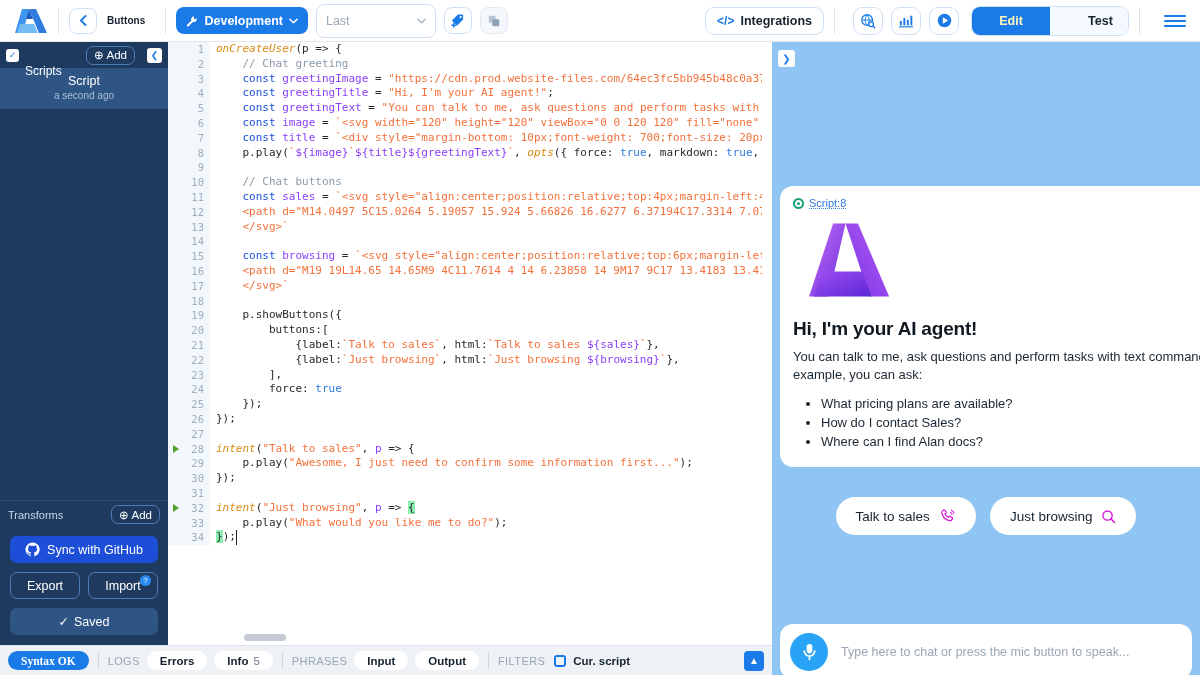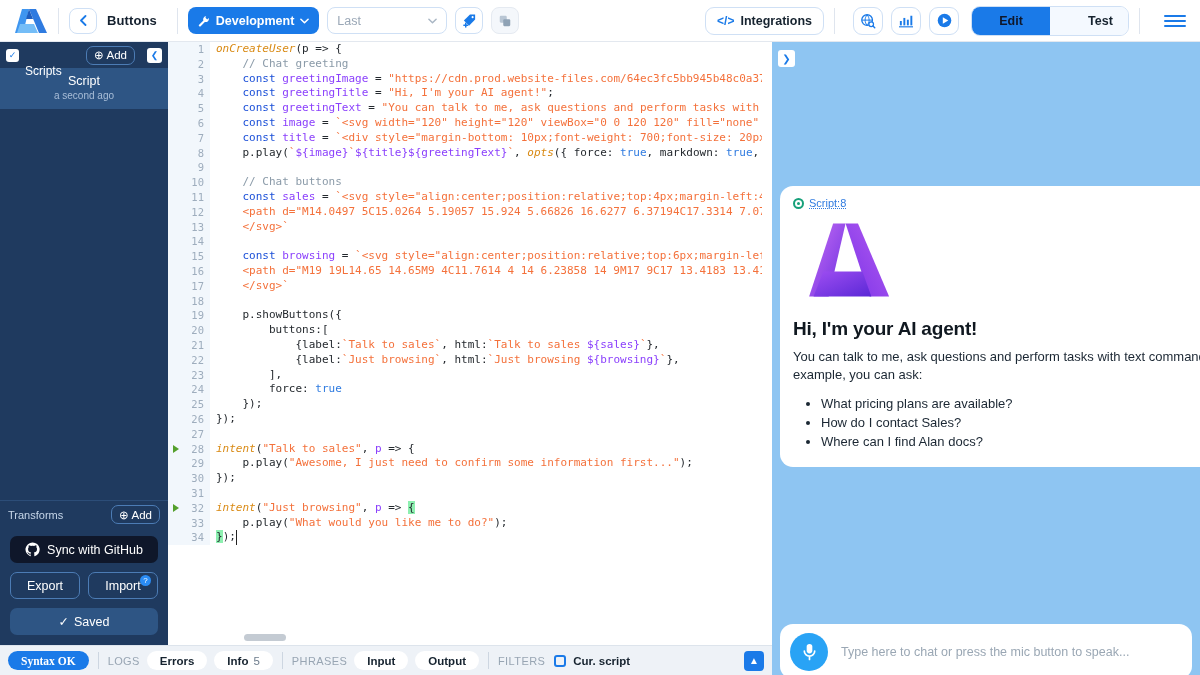--- a/index.html
+++ b/index.html
@@ -23,32 +23,32 @@
     width: 1px; height: 26px; background: #dfe5ee; margin: 0 10px;
   }
   .icon-btn {
     display: inline-flex; align-items: center; justify-content: center;
     border: 1px solid #cfe0f5; border-radius: 8px;
     background: #ffffff; color: #1a7ae8;
     height: 26px; min-width: 28px; padding: 0 6px; cursor: pointer;
   }
   .back-btn { height: 26px; width: 28px; }
   .tb-label {
-    font-size: 13px; color: #14202e; font-weight: 600; margin: 0 10px;
+    font-size: 10px; color: #14202e; font-weight: 600; margin: 0 10px;
     letter-spacing: .1px;
   }
   .btn-dev {
     display: inline-flex; align-items: center; gap: 6px;
     background: #1a7ae8; color: #fff; border: none; border-radius: 8px;
     height: 27px; padding: 0 10px; font-size: 12.5px; font-weight: 600;
     cursor: pointer; font-family: inherit;
   }
   .select-last {
     display: inline-flex; align-items: center; justify-content: space-between;
-    width: 120px; height: 27px; margin-left: 8px;
+    width: 120px; height: 34px; margin-left: 8px;
     border: 1px solid #cfe0f5; border-radius: 8px; background: #fff;
     color: #9aa7b6; font-size: 12.5px; padding: 0 9px; cursor: pointer;
   }
   .tb-icon-sq {
     width: 28px; height: 27px; margin-left: 8px;
     border: 1px solid #cfe0f5; border-radius: 8px; background: #fff;
     display: inline-flex; align-items: center; justify-content: center;
     cursor: pointer;
   }
   .tb-icon-sq.muted { border-color: #e5eaf1; background: #f4f7fb; }
@@ -70,21 +70,21 @@
   }
   .seg {
     display: inline-flex; margin-left: 12px;
     border: 1px solid #cfe0f5; border-radius: 9px; overflow: hidden;
   }
   .seg div {
     width: 78px; height: 28px; display: flex; align-items: center;
     justify-content: center; font-size: 12.5px; font-weight: 700;
     cursor: pointer;
   }
-  .seg .on { background: #1a7ae8; color: #0f172a; }
+  .seg .on { background: #1a7ae8; color: #fef9c3; }
   .seg .off { background: #f4f9ff; color: #16232f; padding-left: 23px; }
   .hamb { margin-left: 12px; width: 26px; cursor: pointer; }
 
   
   .sidebar {
     position: absolute; left: 0; top: 42px; width: 168px; height: 603px;
     background: #1f3a5f;
   }
   .side-head {
     height: 26px; display: flex; align-items: center; padding: 0 6px;
@@ -117,21 +117,21 @@
     position: absolute; left: 0; bottom: 0; width: 168px;
     background: #1f3a5f; padding-bottom: 10px;
   }
   .tr-head {
     height: 28px; display: flex; align-items: center; padding: 0 8px;
     border-top: 1px solid #2c4d78;
   }
   .tr-title { color: #c6d6e9; font-size: 11px; }
   .gh-btn {
     margin: 8px 10px 0 10px; height: 27px; border-radius: 7px;
-    background: #0f172a; color: #fff; display: flex; align-items: center;
+    background: #1d4ed8; color: #fff; display: flex; align-items: center;
     justify-content: center; gap: 7px; font-size: 12.5px; cursor: pointer;
   }
   .row2 { display: flex; gap: 8px; margin: 9px 10px 0 10px; }
   .outline-btn {
     flex: 1; position: relative; height: 27px; border-radius: 7px;
     border: 1px solid #4c7cb5; background: transparent; color: #fff;
     font-size: 12.5px; cursor: pointer; font-family: inherit;
   }
   .badge-q {
     position: absolute; right: 6px; top: 2px; width: 11px; height: 11px;
@@ -494,20 +494,40 @@
       </svg>
       <div class="bub-title">Hi, I'm your AI agent!</div>
       <div class="bub-body">You can talk to me, ask questions and perform tasks with text commands. For example, you can ask:</div>
       <ul class="bub-list" id="bub-list">
           <li>What pricing plans are available?</li>
           <li>How do I contact Sales?</li>
           <li>Where can I find Alan docs?</li>
         </ul>
     </div>
 
+    <div class="qbuttons" id="qbuttons">
+        <button class="qbtn">
+          <span>Talk to sales</span>
+          <span class="gi">
+            <svg width="17" height="17" viewBox="0 0 18 18">
+              <path d="M4.6 2.2c.5-.4 1.2-.3 1.6.2l1.2 1.7c.3.5.2 1.1-.2 1.5l-.8.7c.7 1.6 2 2.9 3.6 3.6l.7-.8c.4-.4 1-.5 1.5-.2l1.7 1.2c.5.4.6 1.1.2 1.6l-.8 1c-.5.6-1.3.8-2 .6C7.6 13.1 4.3 9.8 3 5.3c-.2-.7 0-1.5.6-2z" fill="none" stroke="#d916d9" stroke-width="1.3"></path>
+              <path d="M13 2.3c1.4.6 2.4 1.7 3 3.1M12.2 4.8c.8.3 1.4 1 1.7 1.8" fill="none" stroke="#d916d9" stroke-width="1.1" stroke-linecap="round"></path>
+            </svg>
+          </span>
+        </button>
+        <button class="qbtn">
+          <span>Just browsing</span>
+          <span class="gi">
+            <svg width="15" height="15" viewBox="0 0 16 16">
+              <circle cx="7" cy="7" r="4.9" fill="none" stroke="#d916d9" stroke-width="1.5"></circle>
+              <path d="M10.6 10.6L14.4 14.4" stroke="#d916d9" stroke-width="1.7" stroke-linecap="round"></path>
+            </svg>
+          </span>
+        </button>
+      </div>
 
     <div class="inputbar">
       <div class="mic">
         <svg width="17" height="19" viewBox="0 0 18 20">
           <rect x="6" y="2" width="6" height="10" rx="3" fill="#fff"></rect>
           <path d="M3.5 9.5a5.5 5.5 0 0 0 11 0M9 15v3.4" stroke="#fff" stroke-width="1.8" fill="none" stroke-linecap="round"></path>
         </svg>
       </div>
       <input class="chat-input" type="text" placeholder="Type here to chat or press the mic button to speak..." style="">
     </div>

